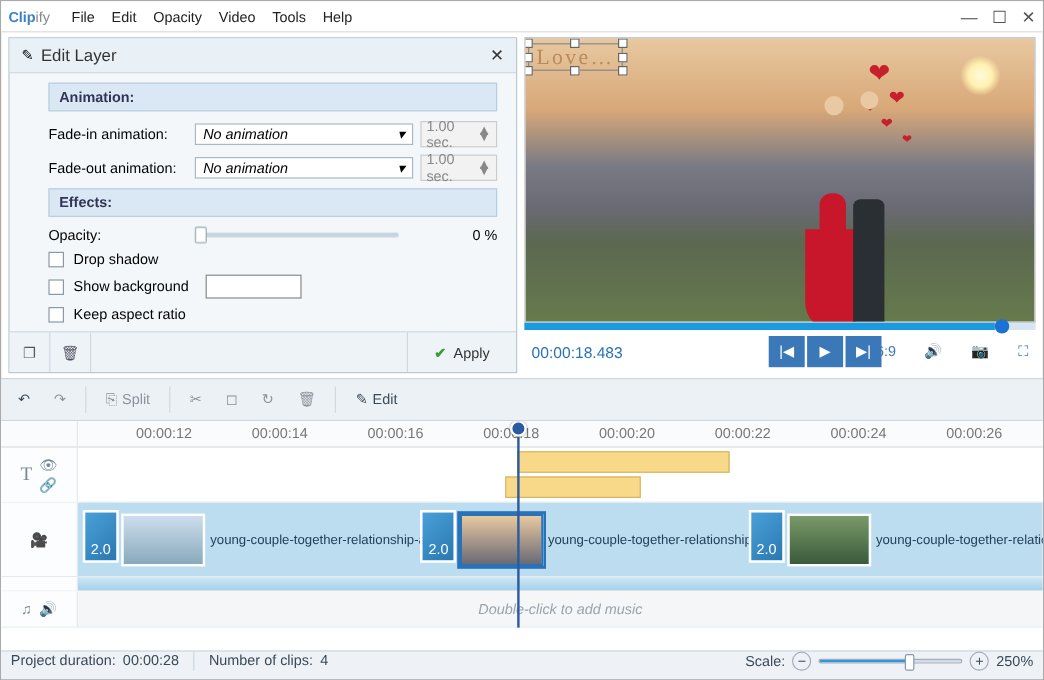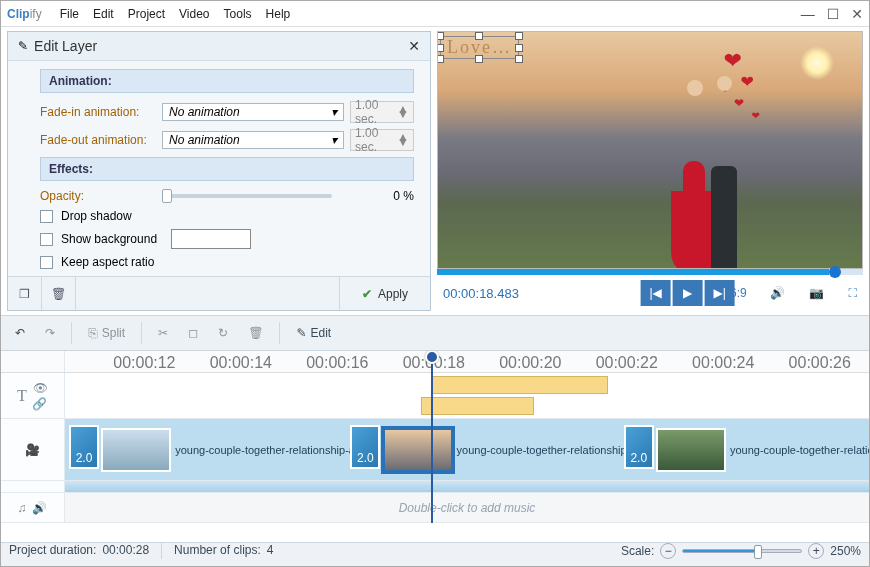--- a/index.html
+++ b/index.html
@@ -11,21 +11,21 @@
 .win-controls { margin-left: auto; display: flex; gap: 12px; color: #555; }
 .win-controls span { cursor: pointer; font-size: 14px; }
 .main-row { display: flex; height: 288px; }
 .edit-panel { width: 424px; border: 1px solid #b8c8d4; margin: 4px 6px; background: #f4f7fa; display: flex; flex-direction: column; }
 .edit-header { display: flex; align-items: center; padding: 6px 10px; background: #eaf1f6; border-bottom: 1px solid #d0dbe3; }
 .edit-header .title { font-size: 14px; color: #333; margin-left: 6px; }
 .edit-close { margin-left: auto; font-size: 14px; cursor: pointer; color: #333; }
 .edit-body { flex: 1; padding: 6px 16px 6px 32px; overflow: auto; }
 .section-hdr { background: #d9e8f4; border: 1px solid #b9cee0; padding: 4px 8px; font-weight: bold; color: #335; margin: 2px 0 8px 0; }
 .frow { display: flex; align-items: center; margin: 6px 0; gap: 6px; }
-.frow label { width: 116px; color: #a16207; }
+.frow label { width: 116px; color: #000000; }
 .select { flex: 1; border: 1px solid #aab8c4; background: #fff; height: 18px; display: flex; align-items: center; padding: 0 6px; justify-content: space-between; cursor: pointer; font-style: italic; }
 .spin { width: 64px; border: 1px solid #ccc; background: #f2f2f2; height: 22px; display: flex; align-items: center; padding: 0 4px; color: #888; justify-content: space-between; }
 .spin-arrows { display:flex; flex-direction:column; line-height:5px; font-size:7px; color:#888;}
 .slider-wrap { display: flex; align-items: center; gap: 10px; }
 .slider-track { width: 170px; height: 4px; background: #c8d4dd; border-radius: 2px; position: relative; }
 .slider-thumb { position: absolute; left: 0; top: -5px; width: 10px; height: 14px; background: #fff; border: 1px solid #9aa; border-radius: 2px; }
 .chk { display: flex; align-items: center; gap: 8px; margin: 6px 0; }
 .chkbox { width: 13px; height: 13px; border: 1px solid #8a99a8; background: #fff; }
 .colorswatch { width: 80px; height: 20px; border: 1px solid #888; background: #fff; margin-left: 6px; }
 .edit-footer { display: flex; border-top: 1px solid #cfd9e1; background: #eef3f7; height: 34px; align-items: center; }
@@ -55,21 +55,21 @@
 .rcluster { margin-left:auto; display:flex; align-items:center; gap:24px; color:#3a78b8; }
 .toolbar2 { display:flex; align-items:center; height:36px; background:#ecf1f5; border-top:1px solid #ccd6de; border-bottom:1px solid #ccd6de; padding:0 6px; gap:4px; }
 .tb-btn { padding:4px 8px; color:#8a939b; display:flex; align-items:center; gap:4px; cursor:pointer; border-radius:3px; }
 .tb-btn.enabled { color:#3a4a58; }
 .tb-sep { width:1px; height:22px; background:#cfd9e1; margin:0 4px; }
 .create-btn { margin-left:auto; background:#2fa82f; color:#fff; font-weight:bold; padding:8px 24px; border-radius:2px; cursor:pointer; font-size:12px; }
 .timeline { flex:1; display:flex; flex-direction:column; background:#fff; overflow:hidden; }
 .ruler { height:22px; display:flex; position:relative; border-bottom:1px solid #ddd; background:#fafbfc; }
 .ruler .trk-h { width:64px; border-right:1px solid #e2e9ef; }
 .ruler-area { flex:1; position:relative; }
-.ruler-tick { position:absolute; top:3px; color:#777; font-size:16px; }
+.ruler-tick { position:absolute; top:3px; color:#777; font-size:12px; }
 .playhead { position:absolute; width:2px; background:#2a5aa0; }
 .playhead-knob { position:absolute; top:-1px; left:-6px; width:14px; height:14px; background:#2a5aa0; border-radius:50%; border:2px solid #fff; box-shadow:0 0 2px rgba(0,0,0,.4); }
 .track { display:flex; border-bottom:1px solid #e2e9ef; background:#fff; }
 .track-head { width:64px; border-right:1px solid #e2e9ef; background:#fcfdfe; display:flex; align-items:center; justify-content:center; gap:6px; color:#7a8994; font-size:14px; flex-direction:column; }
 .track-head.row { flex-direction:row; }
 .track-body { flex:1; position:relative; }
 .clip-text { position:absolute; height:18px; top:3px; background:#f8d98a; border:1px solid #d6b35e; }
 .track-video .track-body { background:#bcdcf0; }
 .vclip { position:absolute; top:6px; height:50px; display:flex; align-items:center; }
 .vclip .thumb { width:70px; height:44px; border:2px solid #fff; background:#888; margin-right:4px; background-size:cover; }
@@ -82,21 +82,21 @@
 .scale-track { width:120px; height:4px; background:#c8d4dd; border:1px solid #aab; border-radius:2px; position:relative; background:linear-gradient(90deg,#2a9ae0 0%,#2a9ae0 60%, #d0dde6 60%, #d0dde6 100%);}
 .scale-thumb { position:absolute; left:60%; top:-5px; width:8px; height:14px; background:#fff; border:1px solid #8a99a8; border-radius:2px;}
 </style>
 </head>
 <body>
 
 <div class="menubar">
   <span class="brand"><span>Clip</span><span class="brand-ify">ify</span></span>
   <span class="menu-item">File</span>
   <span class="menu-item">Edit</span>
-  <span class="menu-item">Project</span>
+  <span class="menu-item">Opacity</span>
   <span class="menu-item">Video</span>
   <span class="menu-item">Tools</span>
   <span class="menu-item">Help</span>
   <div class="win-controls">
     <span>—</span>
     <span>☐</span>
     <span>✕</span>
   </div>
 </div>
 

